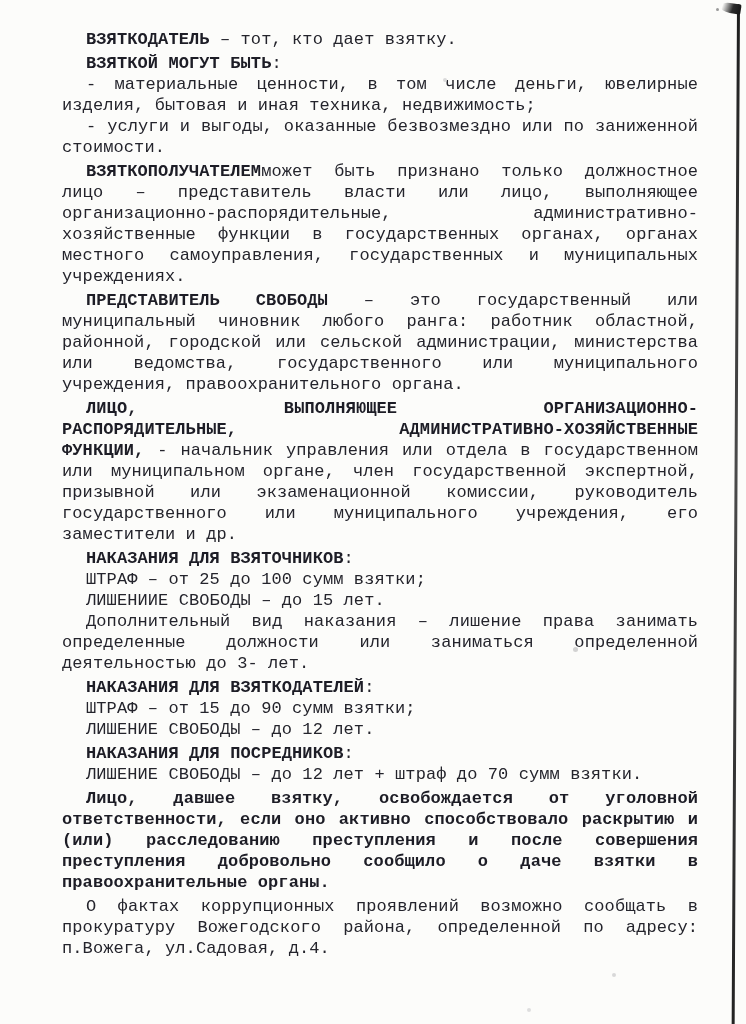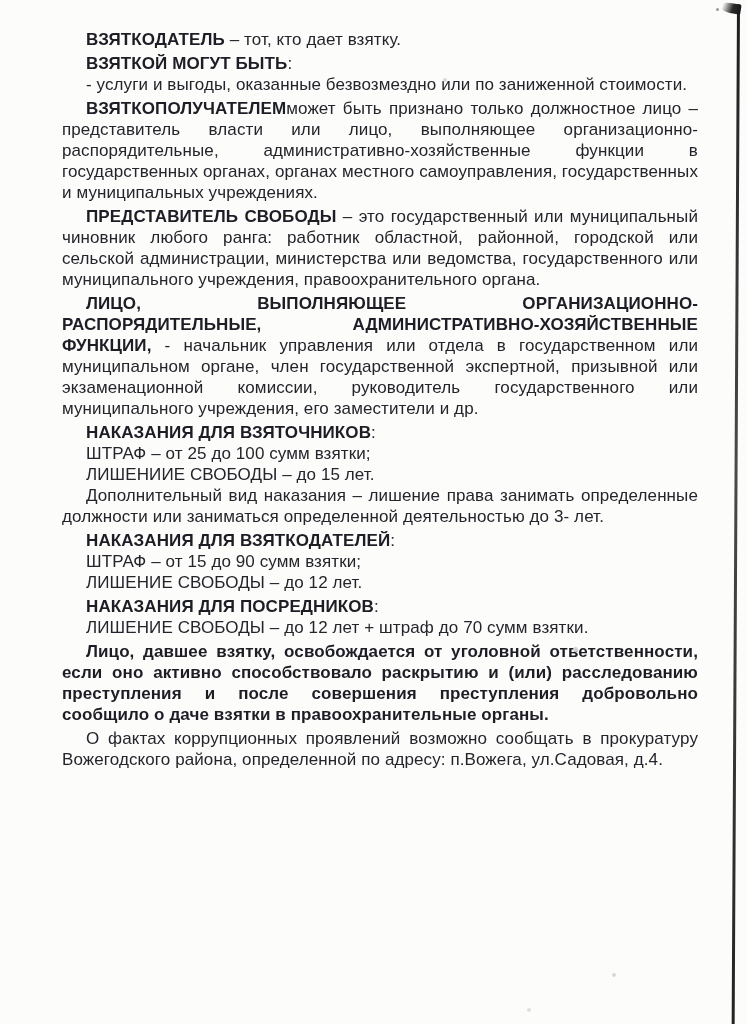--- a/index.html
+++ b/index.html
@@ -3,21 +3,21 @@
 <meta charset="utf-8">
 <style>
   html, body { margin: 0; padding: 0; }
   body { background: #e8e8e8; }
   .page {
     position: relative;
     width: 746px;
     height: 1024px;
     background: #fcfcfa;
     overflow: hidden;
-    font-family: Liberation Sans, sans-serif;
+    font-family: Liberation Mono, monospace;
   }
   .doc {
     position: absolute;
     left: 62px;
     top: 29px;
     width: 636px;
     color: #24242c;
     font-size: 17px;
     line-height: 21px;
   }
@@ -41,20 +41,21 @@
   }
   .speck { border-radius: 50%; filter: blur(0.5px); }
 </style>
 </head>
 <body>
 
 <div class="page">
   <div class="doc">
       <p class="para"><b>ВЗЯТКОДАТЕЛЬ</b><span> – тот, кто дает взятку.</span></p>
       <p class="para gap"><b>ВЗЯТКОЙ МОГУТ БЫТЬ</b><span>:</span></p>
+      <p class="para"><span>- материальные ценности, в том числе деньги, ювелирные изделия, бытовая и иная техника, недвижимость;</span></p>
       <p class="para"><span>- услуги и выгоды, оказанные безвозмездно или по заниженной стоимости.</span></p>
       <p class="para gap"><b>ВЗЯТКОПОЛУЧАТЕЛЕМ</b><span>может быть признано только должностное лицо – представитель власти или лицо, выполняющее организационно-распорядительные, административно-хозяйственные функции в государственных органах, органах местного самоуправления, государственных и муниципальных учреждениях.</span></p>
       <p class="para gap"><b>ПРЕДСТАВИТЕЛЬ СВОБОДЫ</b><span> – это государственный или муниципальный чиновник любого ранга: работник областной, районной, городской или сельской администрации, министерства или ведомства, государственного или муниципального учреждения, правоохранительного органа.</span></p>
       <p class="para gap"><b class="spread">ЛИЦО, ВЫПОЛНЯЮЩЕЕ ОРГАНИЗАЦИОННО-РАСПОРЯДИТЕЛЬНЫЕ, АДМИНИСТРАТИВНО-ХОЗЯЙСТВЕННЫЕ ФУНКЦИИ,</b><span> - начальник управления или отдела в государственном или муниципальном органе, член государственной экспертной, призывной или экзаменационной комиссии, руководитель государственного или муниципального учреждения, его заместители и др.</span></p>
       <p class="para gap"><b>НАКАЗАНИЯ ДЛЯ ВЗЯТОЧНИКОВ</b><span>:</span></p>
       <p class="para"><span>ШТРАФ – от 25 до 100 сумм взятки;</span></p>
       <p class="para"><span>ЛИШЕНИИЕ СВОБОДЫ – до 15 лет.</span></p>
       <p class="para"><span>Дополнительный вид наказания – лишение права занимать определенные должности или заниматься определенной деятельностью до 3- лет.</span></p>
       <p class="para gap"><b>НАКАЗАНИЯ ДЛЯ ВЗЯТКОДАТЕЛЕЙ</b><span>:</span></p>
       <p class="para"><span>ШТРАФ – от 15 до 90 сумм взятки;</span></p>

